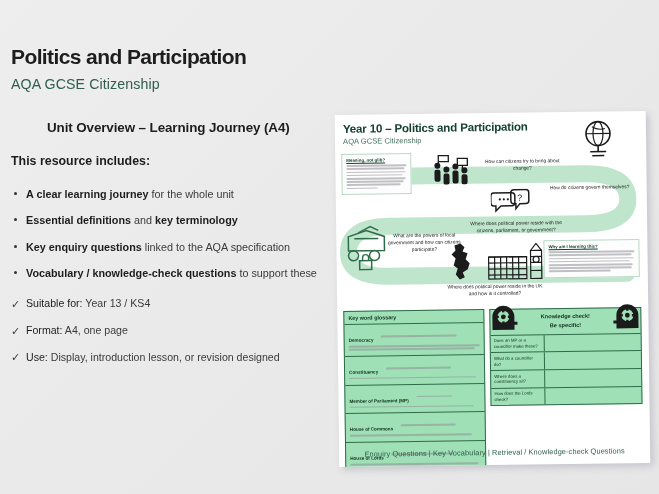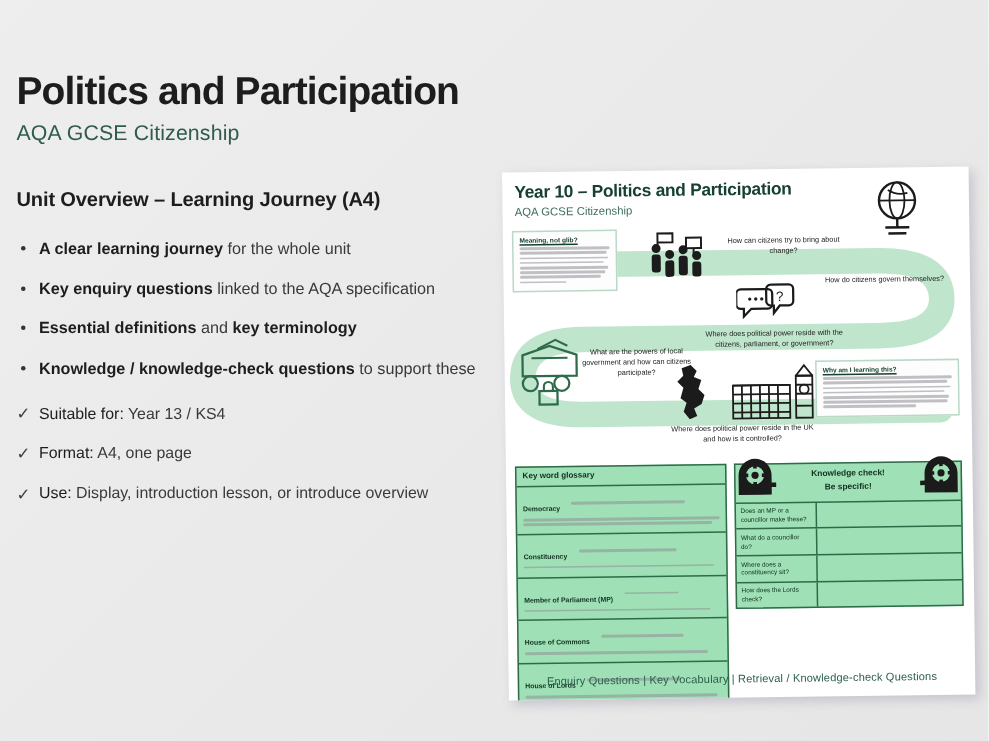--- a/index.html
+++ b/index.html
@@ -20,41 +20,42 @@
 
   
   .left-col {
     position: absolute;
     left: 11px;
     top: 46px;
     width: 322px;
   }
 
   .page-title {
-    font-size: 26px;
+    font-size: 21px;
     font-weight: bold;
     color: #1d1d1d;
     letter-spacing: -0.6px;
     line-height: 1.08;
     white-space: nowrap;
   }
 
   .page-subtitle {
     font-size: 14.2px;
     color: #2f5d4d;
     margin-top: 7px;
     letter-spacing: 0.1px;
   }
 
   .section-head {
     font-size: 13.4px;
     font-weight: bold;
     color: #1d1d1d;
     margin-top: 28px;
     letter-spacing: -0.1px;
+    margin-left: 36px;
   }
 
   .intro-para {
     font-size: 11.2px;
     color: #3a3a3a;
     line-height: 1.62;
     margin-top: 9px;
     max-width: 290px;
   }
 
@@ -246,45 +247,46 @@
 </head>
 <body>
 
 <div class="left-col">
 
   <div class="page-title">Politics and Participation</div>
   <div class="page-subtitle">AQA GCSE Citizenship</div>
 
   <div class="section-head">Unit Overview – Learning Journey (A4)</div>
 
+  <div class="includes-head">This resource includes:</div>
 
   <ul class="feature-list">
     <li>
       <b>A clear learning journey</b><span> for the whole unit</span>
     </li>
     <li>
+      <b>Essential definitions</b><span> and </span><b>key terminology</b>
+    </li>
+    <li>
       <b>Key enquiry questions</b><span> linked to the AQA specification</span>
     </li>
     <li>
-      <b>Essential definitions</b><span> and </span><b>key terminology</b>
-    </li>
-    <li>
-      <b>Knowledge / knowledge-check questions</b><span> to support these</span>
+      <b>Vocabulary / knowledge-check questions</b><span> to support these</span>
     </li>
   </ul>
 
   <ul class="meta-list">
     <li>
       <span class="tick">✓</span><b>Suitable for:</b><span> Year 13 / KS4</span>
     </li>
     <li>
       <span class="tick">✓</span><b>Format:</b><span> A4, one page</span>
     </li>
     <li>
-      <span class="tick">✓</span><b>Use:</b><span> Display, introduction lesson, or introduce overview</span>
+      <span class="tick">✓</span><b>Use:</b><span> Display, introduction lesson, or revision designed</span>
     </li>
   </ul>
 
 </div>
 
 <div class="preview-wrap">
   <div class="preview-card">
 
     <svg class="snake" viewBox="0 0 311 352">
       <path d="M 18 62 L 250 62 Q 292 62 292 88 Q 292 112 250 112 L 52 112 Q 12 112 12 138 Q 12 162 52 162 L 290 162" fill="none" stroke="#bfe5cc" stroke-width="17" stroke-linecap="round"></path>

